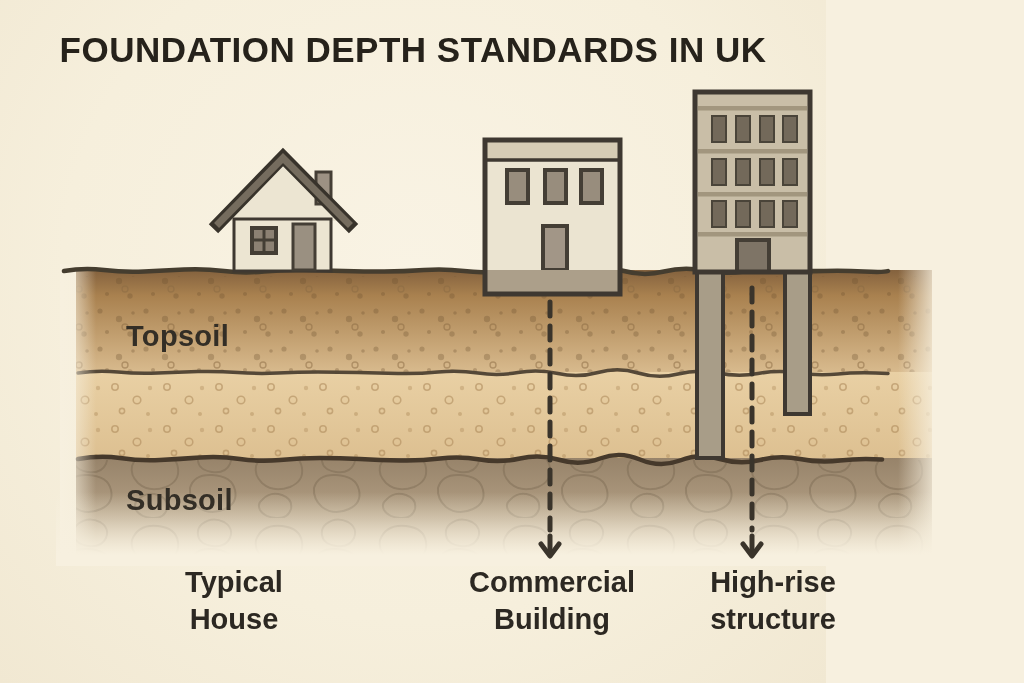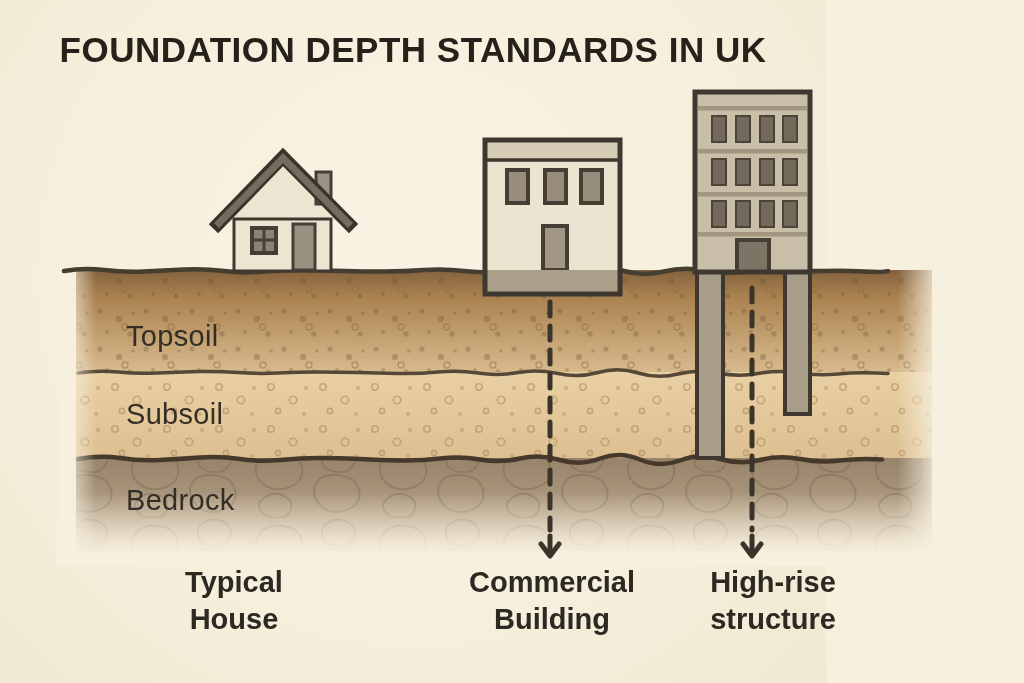--- a/index.html
+++ b/index.html
@@ -14,21 +14,21 @@
   }
   #illustration{position:absolute;left:0;top:0;}
   .page-title{
     position:absolute;left:0;right:0;top:30px;
     text-align:center;
     font-size:35px;font-weight:700;letter-spacing:.5px;
     color:#26221b;
   }
   .layer-label{
     position:absolute;
-    font-size:29px;font-weight:400;letter-spacing:.3px;
+    font-size:29px;font-weight:700;letter-spacing:.3px;
     color:#332e26;
   }
   .layer-label.topsoil{left:126px;top:320px;}
   .layer-label.subsoil{left:126px;top:398px;}
   .layer-label.bedrock{left:126px;top:484px;}
   .struct-label{
     position:absolute;top:564px;
     transform:translateX(-50%);
     text-align:center;
     font-size:29px;font-weight:700;line-height:37px;
@@ -188,22 +188,21 @@
     <g stroke="#3a342b" fill="none" stroke-linecap="round">
       <line x1="752" y1="288" x2="752" y2="530" stroke-width="5" stroke-dasharray="14 10"></line>
       <line x1="752" y1="536" x2="752" y2="552" stroke-width="5"></line>
       <polyline points="743,544 752,556 761,544" stroke-width="5" stroke-linejoin="round"></polyline>
     </g>
   </svg>
 
   <div class="page-title">FOUNDATION DEPTH STANDARDS IN UK</div>
 
   <div class="layer-label topsoil">Topsoil</div>
-  <div class="layer-label subsoil">Subsoil</div>
-  <div class="layer-label bedrock">Bedrock</div>
+  <div class="layer-label bedrock">Subsoil</div>
 
   <div class="struct-label s1">
     <span>Typical</span>
     <span>House</span>
   </div>
   <div class="struct-label s3">
     <span>High-rise</span>
     <span>structure</span>
   </div>
   <div class="struct-label s2">

